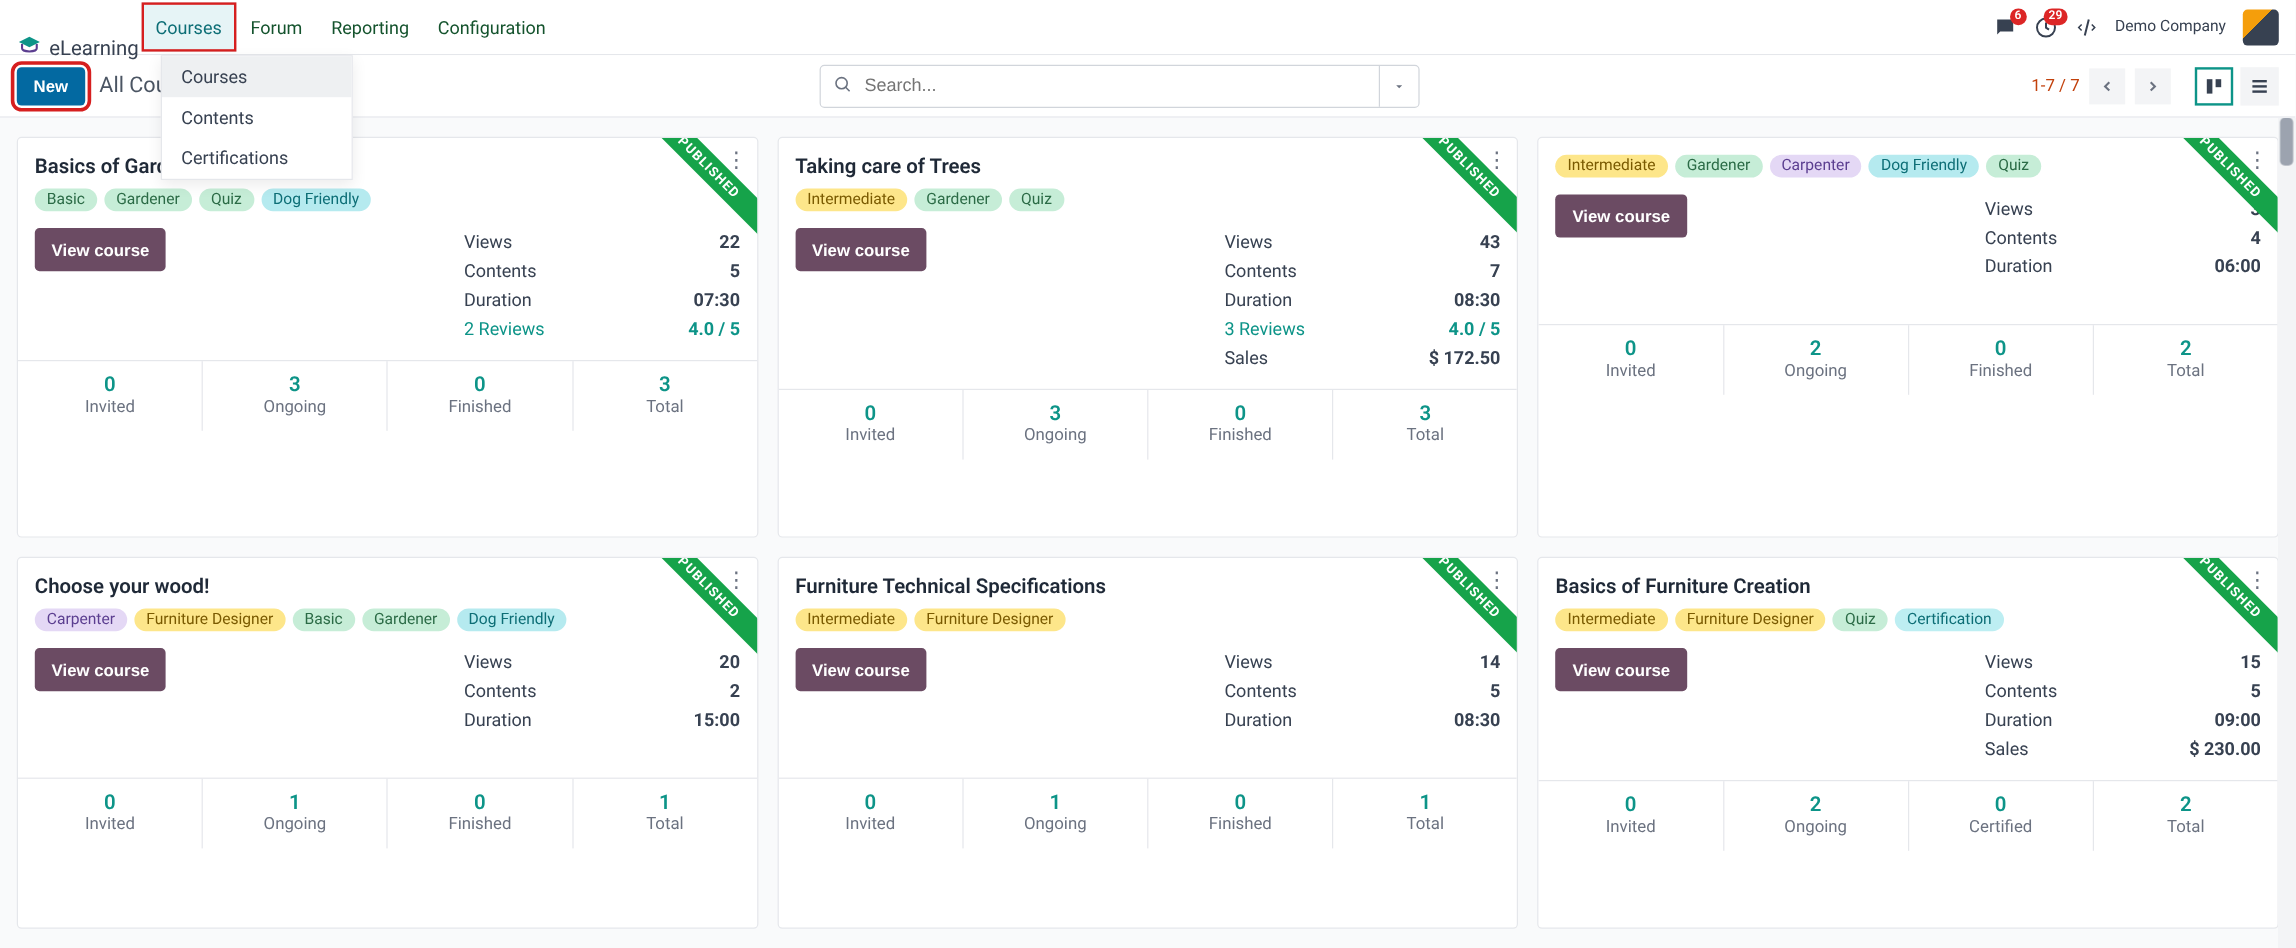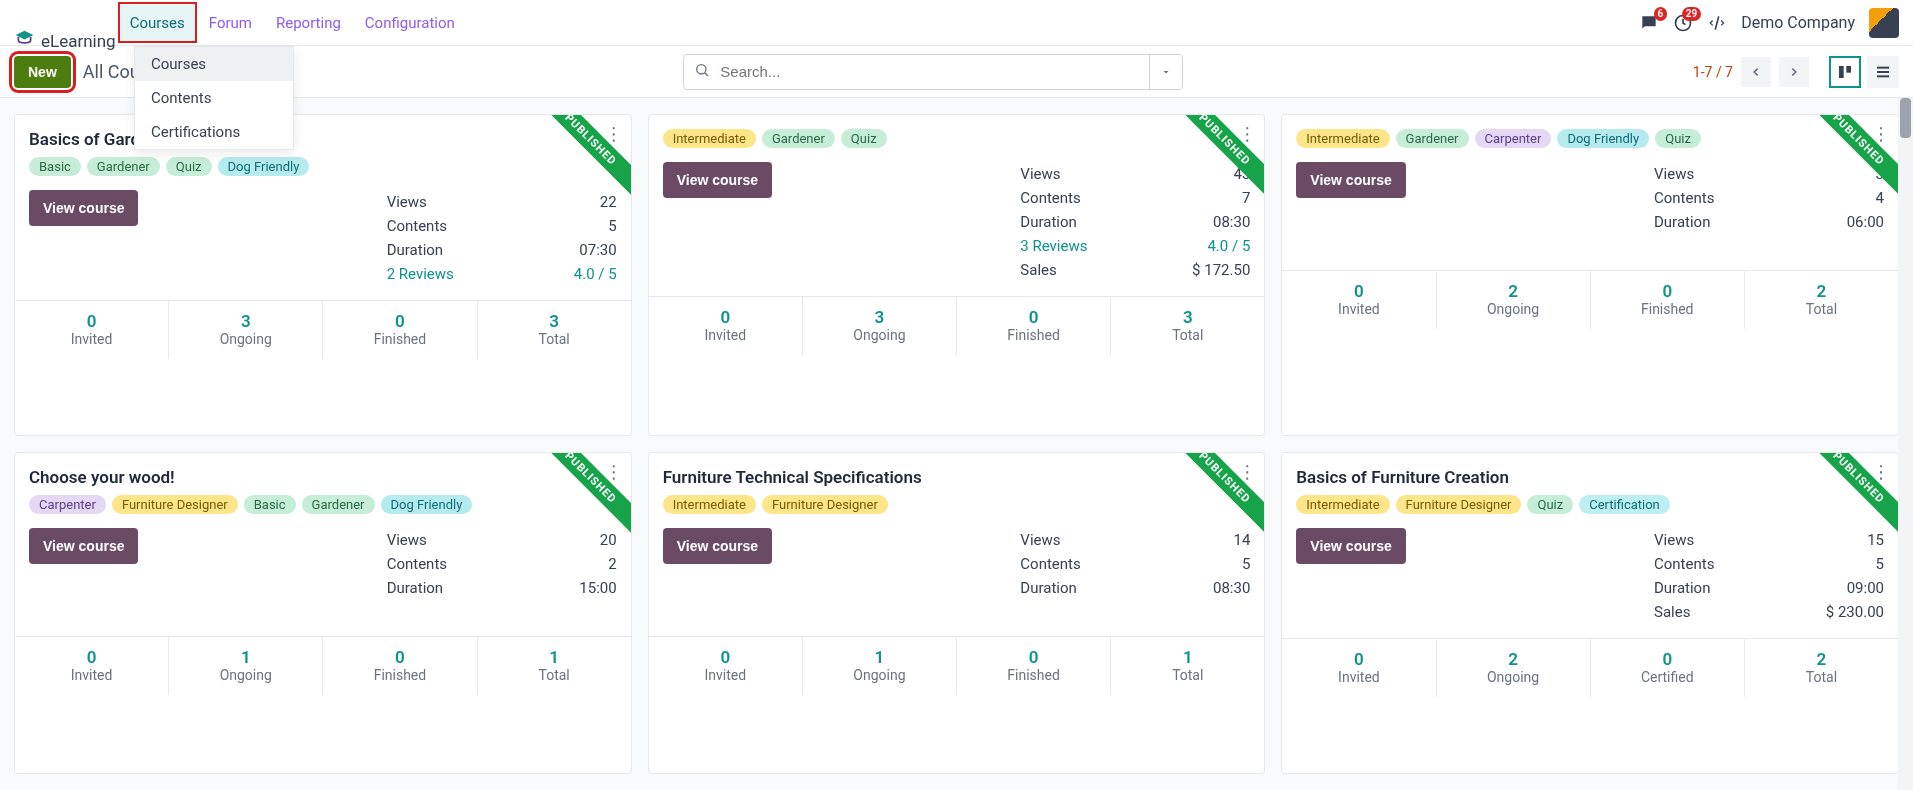--- a/index.html
+++ b/index.html
@@ -23,41 +23,41 @@
   }
   .logo {
     display: flex; align-items: center; gap: 6px;
     font-size: 17px; color: #374151; margin-top: 36px;
   }
   .logo svg { width: 21px; height: 21px; }
   .main-nav { display: flex; align-items: stretch; margin-left: 2px; height: 100%; }
   .main-nav a {
     display: flex; align-items: center;
     padding: 0 12px;
-    color: #8b5cf6; text-decoration: none;
+    color: #14532d; text-decoration: none;
     font-size: 15px; cursor: pointer;
   }
   .main-nav a.active {
     background: #e6f4f6;
     color: #0d6e76;
     border: 2px solid #d61f1f;      
     margin: 2px 0;
     padding: 0 10px;
   }
   .topbar-right { margin-left: auto; display: flex; align-items: center; gap: 14px; }
   .icon-btn { position: relative; cursor: pointer; color: #374151; }
   .icon-btn svg { width: 20px; height: 20px; display: block; }
   .badge {
     position: absolute; top: -6px; right: -8px;
     background: #dc2626; color: #fff;
     font-size: 10px; line-height: 1;
     padding: 2px 4px; border-radius: 8px;
     font-weight: 600;
   }
-  .company { font-size: 16px; color: #374151; }
+  .company { font-size: 13px; color: #374151; }
   .avatar {
     width: 30px; height: 30px; border-radius: 4px;
     background: linear-gradient(135deg,#f59e0b 40%,#374151 40%);
   }
 
   
   .dropdown {
     position: absolute;
     top: 46px; left: 134px;
     width: 160px;
@@ -76,21 +76,21 @@
   
   .controlbar {
     display: flex; align-items: center;
     height: 52px;
     padding: 0 14px;
     border-bottom: 1px solid #e5e7eb;
     background: #fff;
     gap: 8px;
   }
   .btn-new {
-    background: #4d7c0f; color: #fff;
+    background: #0369a1; color: #fff;
     border: none; padding: 8px 14px;
     font-size: 14px; font-weight: 600;
     border-radius: 4px; cursor: pointer;
   }
   .btn-new.highlight { outline: 3px solid #d61f1f; outline-offset: 2px; }
   .breadcrumb { font-size: 18px; color: #4b5563; margin-left: 4px; white-space: nowrap; }
 
   .searchbox {
     margin-left: auto; margin-right: auto;
     display: flex; align-items: center;
@@ -177,21 +177,21 @@
     border: none; padding: 10px 14px;
     font-size: 14px; font-weight: 600;
     border-radius: 4px; cursor: pointer;
     white-space: nowrap;
   }
   .stats { margin-left: auto; width: 230px; }
   .stat-row { display: flex; justify-content: space-between; font-size: 15px; line-height: 1.6; align-items: flex-end; }
   .stat-row.link .k,
   .stat-row.link .v { color: #0d9488; cursor: pointer; }
   .stat-row .k { color: #374151; }
-  .stat-row .v { color: #374151; }
+  .stat-row .v { color: #374151; font-weight: bold; }
 
   .footer-counts {
     display: flex; border-top: 1px solid #e5e7eb;
     margin: 0 -14px;
   }
   .fc {
     flex: 1; text-align: center;
     padding: 10px 0 12px 0;
     border-right: 1px solid #e5e7eb;
   }
@@ -358,20 +358,21 @@
         </div>
         <div class="fc">
           <div class="n">3</div>
           <div class="l">Total</div>
         </div>
       </div>
     </div>
     <div class="card">
       <div class="ribbon">PUBLISHED</div>
       <div class="dots">⋮</div>
+      <h3>Taking care of Trees</h3>
       <div class="tags">
         <span class="tag yellow">Intermediate</span>
         <span class="tag green">Gardener</span>
         <span class="tag green">Quiz</span>
       </div>
       <div class="card-body">
         <button class="btn-view">View course</button>
         <div class="stats">
           <div class="stat-row">
             <span class="k">Views</span>

